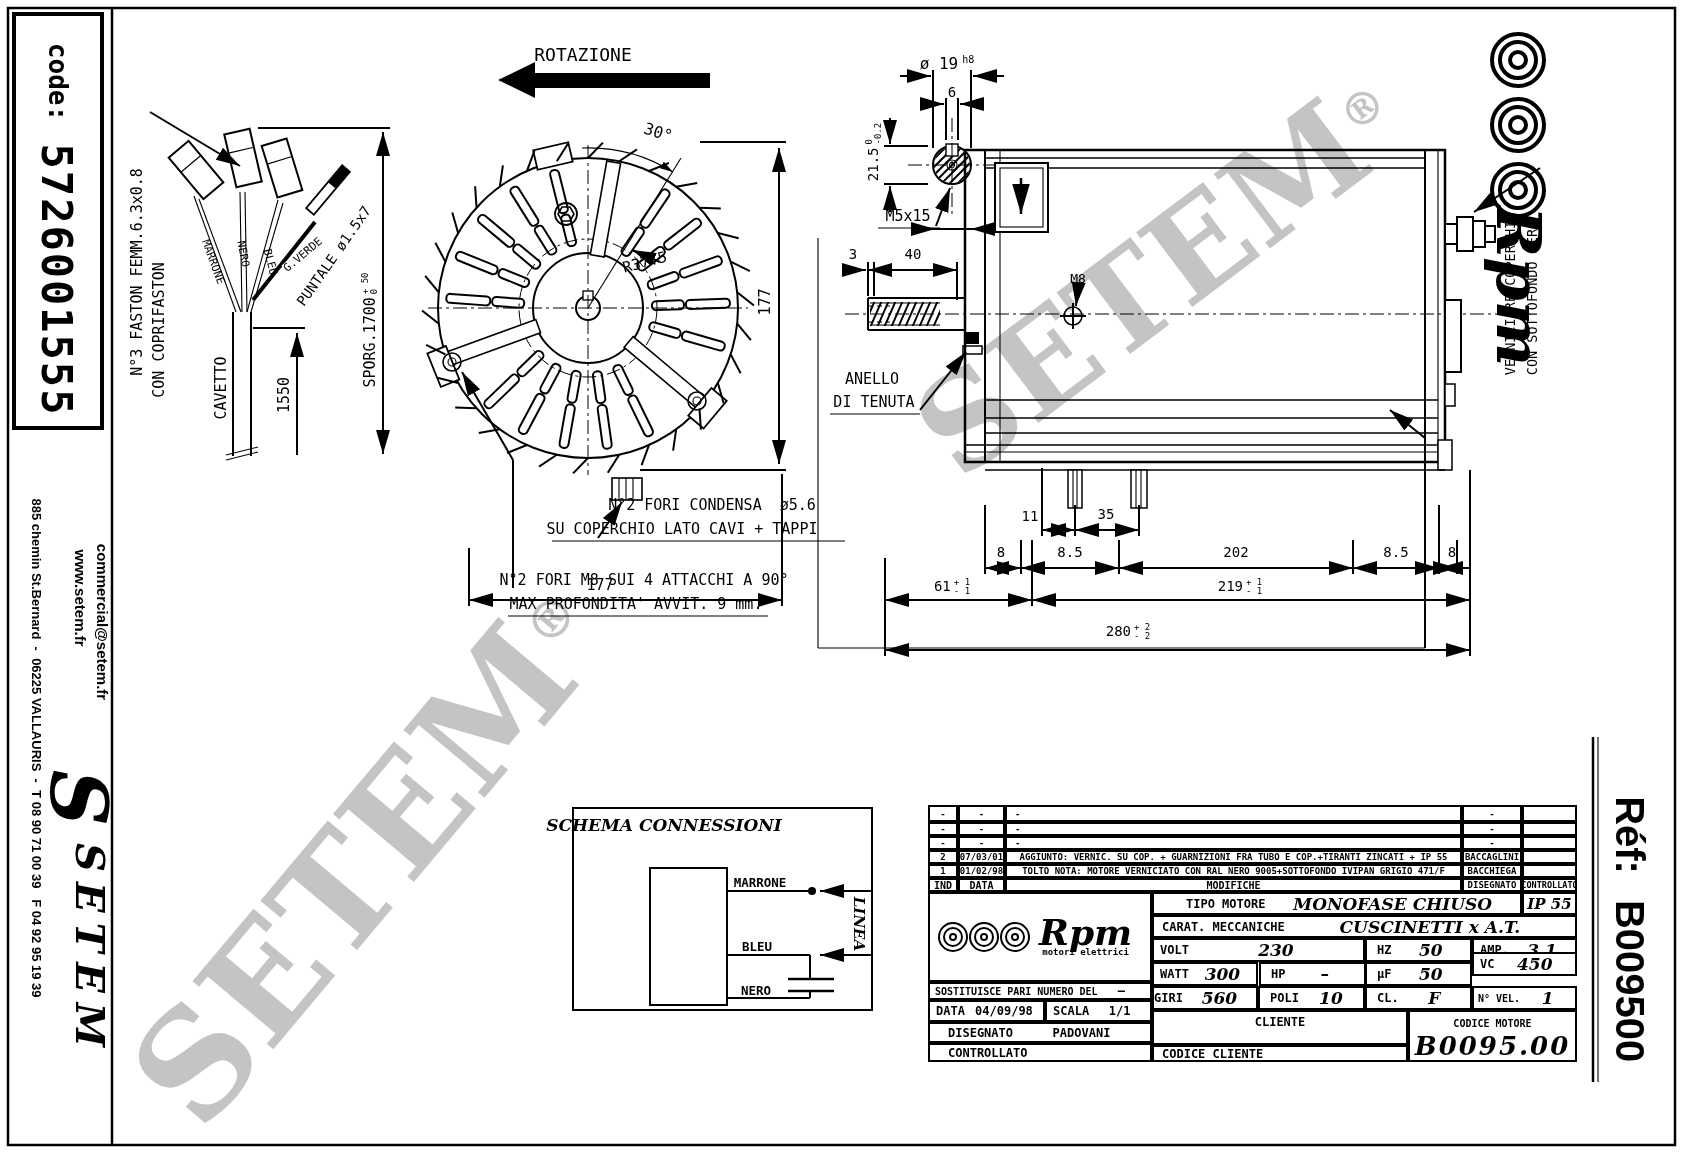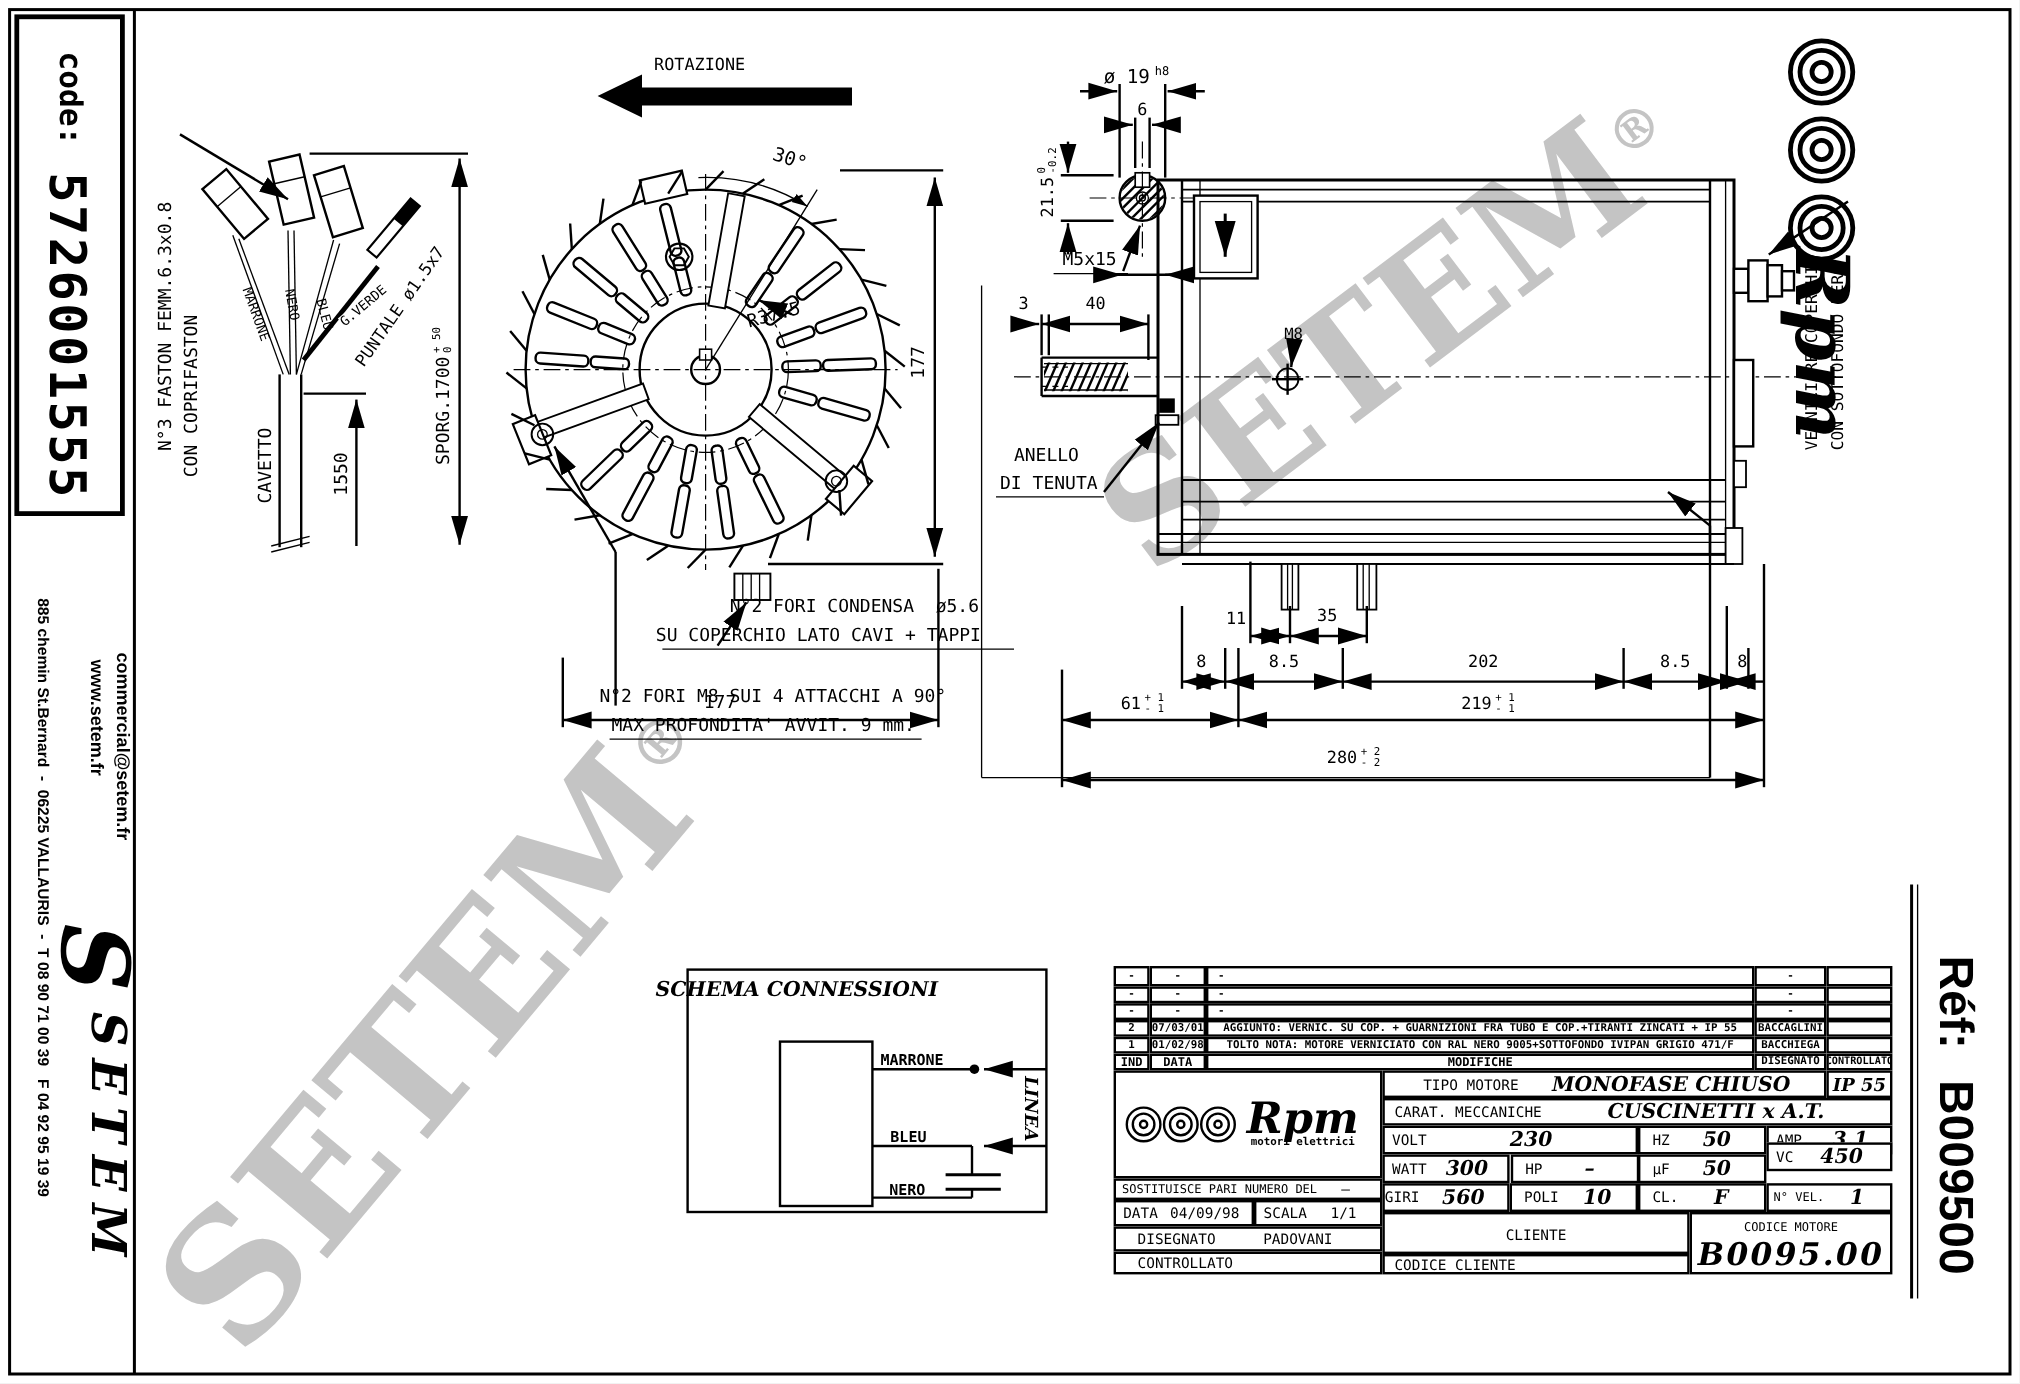--- a/index.html
+++ b/index.html
@@ -21,21 +21,21 @@
   .b{font-weight:bold}
   .ser{font-family:"DejaVu Serif",serif;font-style:italic;font-weight:bold}
   .tol{display:inline-flex;flex-direction:column;font-size:9px;line-height:9px;vertical-align:middle;margin-left:3px;text-align:left}
   .sup{font-size:10px;vertical-align:super;margin-left:4px}
   .wm{position:absolute;z-index:1;font-family:"DejaVu Serif",serif;font-weight:bold;color:#8a8a8a;opacity:.5;
       white-space:pre;transform:translate(-50%,-50%) rotate(-50deg)}
   .wm .reg{font-size:.35em;vertical-align:.9em}
   
   #tblock{position:absolute;left:928px;top:805px;width:649px;height:257px;z-index:4;background:#fff;box-sizing:border-box}
   .cell{position:absolute;box-sizing:border-box;border:2px solid #000;display:flex;align-items:center;background:#fff}
-  .lab{font-size:12px;font-weight:normal;font-family:"DejaVu Sans Mono",monospace}
+  .lab{font-size:12px;font-weight:bold;font-family:"DejaVu Sans Mono",monospace}
   .val{font-family:"DejaVu Serif",serif;font-style:italic;font-weight:bold;font-size:17px;flex:1;text-align:center}
   .mrow{display:grid;grid-template-columns:30px 47px 457px 60px 55px;height:14px}
   .mrow>span{box-sizing:border-box;border:2px solid #000;font-size:9px;font-weight:bold;overflow:hidden;
              display:flex;align-items:center;justify-content:center;white-space:nowrap;background:#fff}
   .mrow>span.ml{justify-content:flex-start;padding-left:8px}
   
   .coil{box-sizing:border-box;width:30px;height:30px;border:2.5px solid #000;border-radius:50%;position:relative;display:inline-block}
   .coil::before{content:"";position:absolute;inset:3px;border:2.5px solid #000;border-radius:50%}
   .coil::after{content:"";position:absolute;inset:9px;border:2.5px solid #000;border-radius:50%}
   .coil2{position:absolute;z-index:4;box-sizing:border-box;width:56px;height:56px;border:4px solid #000;border-radius:50%}
@@ -381,21 +381,21 @@
   </svg>
 
   <div class="t r90 b" style="left:57px;top:82px;font-size:26px">code:</div>
   <div class="t r90 b" style="left:56px;top:280px;font-size:42px;letter-spacing:2px">5726001555</div>
   <div class="t r90 b" style="left:36px;top:748px;font-size:13px;font-family:'Liberation Sans',sans-serif">885 chemin St.Bernard  -  06225 VALLAURIS  -  T 08 90 71 00 39   F 04 92 95 19 39</div>
   <div class="t r90 b" style="left:80px;top:598px;font-size:15px;font-family:'Liberation Sans',sans-serif">www.setem.fr</div>
   <div class="t r90 b" style="left:102px;top:622px;font-size:15px;font-family:'Liberation Sans',sans-serif">commercial@setem.fr</div>
   <div class="t r90 ser" style="left:78px;top:798px;font-size:78px">S</div>
   <div class="t r90 ser" style="left:90px;top:950px;font-size:40px;letter-spacing:10px">SETEM</div>
 
-  <div class="t" style="left:583px;top:55px;font-size:14px">ROTAZIONE</div>
+  <div class="t" style="left:583px;top:55px;font-size:18px">ROTAZIONE</div>
 
   <div class="t r270" style="left:138px;top:272px">N°3 FASTON FEMM.6.3x0.8</div>
   <div class="t r270" style="left:160px;top:330px">CON COPRIFASTON</div>
   <div class="t" style="left:213px;top:262px;font-size:11px;transform:translate(-50%,-50%) rotate(70deg)">MARRONE</div>
   <div class="t" style="left:243px;top:254px;font-size:11px;transform:translate(-50%,-50%) rotate(80deg)">NERO</div>
   <div class="t" style="left:270px;top:262px;font-size:11px;transform:translate(-50%,-50%) rotate(75deg)">BLEU</div>
   <div class="t" style="left:303px;top:255px;font-size:11px;background:#fff;transform:translate(-50%,-50%) rotate(-40deg)">G.VERDE</div>
   <div class="t" style="left:334px;top:256px;font-size:14px;transform:translate(-50%,-50%) rotate(-55deg)">PUNTALE ø1.5x7</div>
   <div class="t r270" style="left:222px;top:388px">CAVETTO</div>
   <div class="t r270" style="left:285px;top:395px">1550</div>
@@ -565,21 +565,21 @@
         <span class="val">10</span>
       </div>
     <div class="cell" style="left:437px;top:181px;width:107px;height:24px">
         <span class="lab" style="padding-left:10px">CL.</span>
         <span class="val">F</span>
       </div>
     <div class="cell" style="left:544px;top:181px;width:105px;height:24px">
         <span class="lab" style="padding-left:4px;font-size:10px">N° VEL.</span>
         <span class="val">1</span>
       </div>
-    <div class="cell" style="left:224px;top:205px;width:256px;height:35px;align-items:center;justify-content:center">
+    <div class="cell" style="left:224px;top:205px;width:256px;height:35px;align-items:flex-start;justify-content:center">
       <span class="lab" style="margin-top:3px">CLIENTE</span>
     </div>
     <div class="cell" style="left:224px;top:240px;width:256px;height:17px">
       <span class="lab" style="padding-left:8px">CODICE CLIENTE</span>
     </div>
     <div class="cell" style="left:480px;top:205px;width:169px;height:52px;flex-direction:column;justify-content:flex-start">
       <span class="lab" style="font-size:10px;margin-top:6px">CODICE MOTORE</span>
       <span class="ser" style="font-size:26px;letter-spacing:2px;margin-top:2px">B0095.00</span>
     </div>
   </div>

